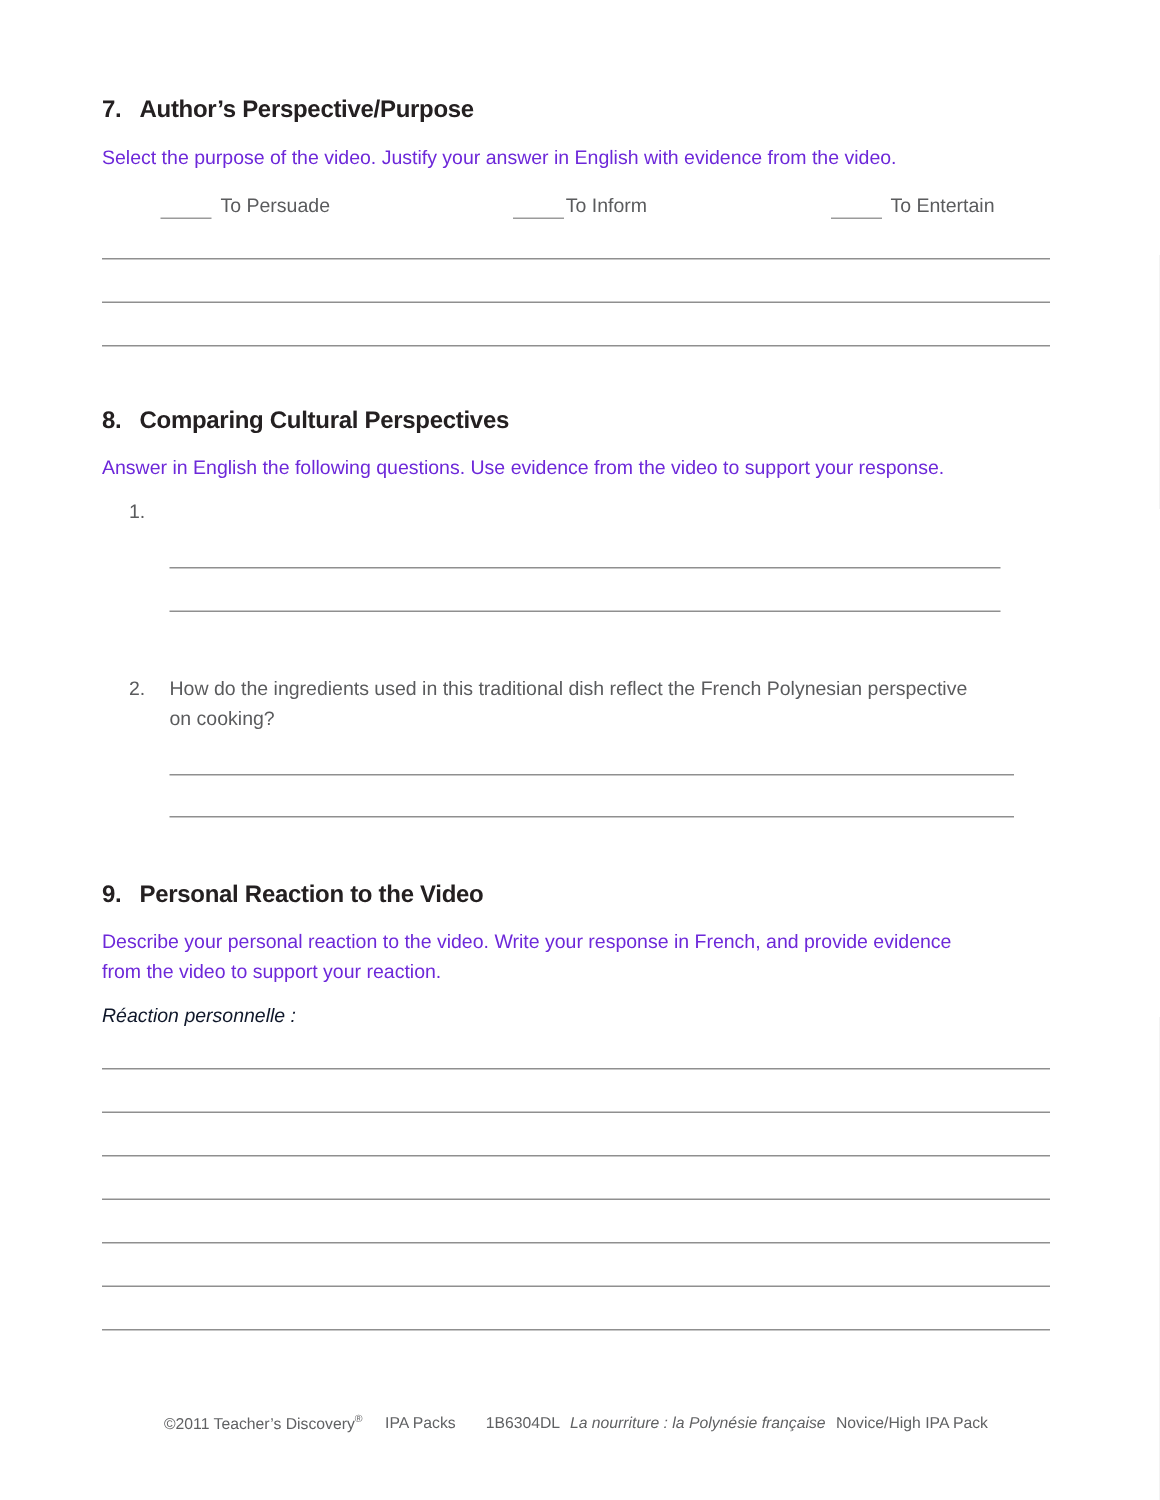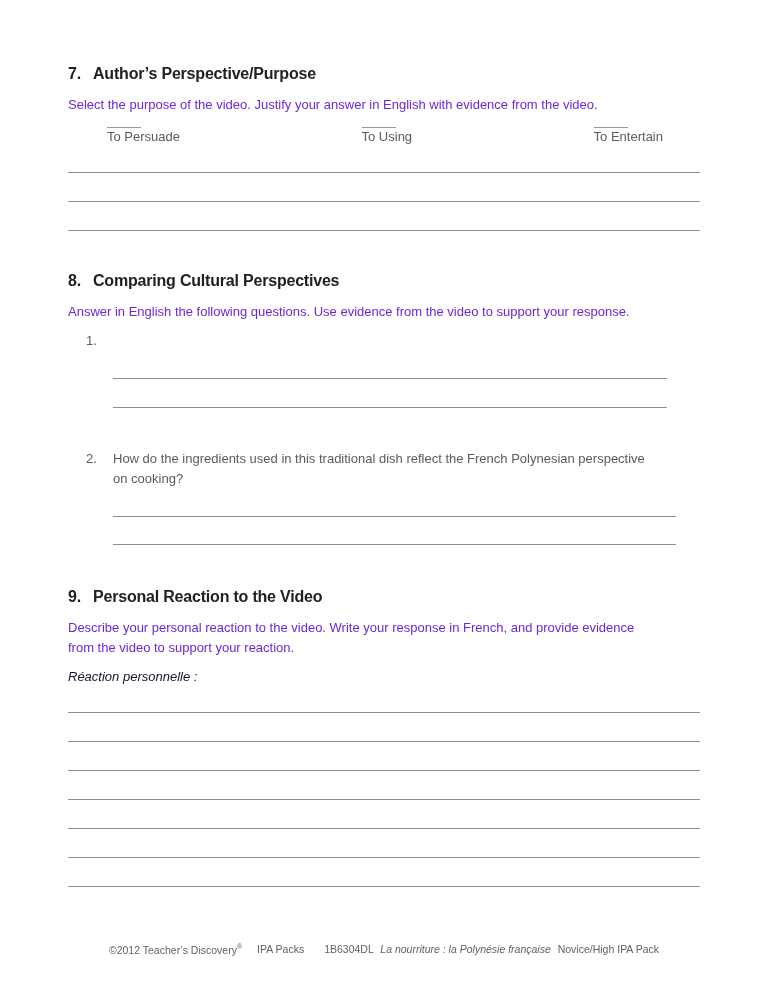--- a/index.html
+++ b/index.html
@@ -33,21 +33,21 @@
   
   .options {
     display: flex;
     justify-content: space-between;
     margin: 10px 0 0 39px;
     width: 556px;
     height: 21px;
     font-size: 13px;
     color: #5a5b5d;
   }
-  .option { display: flex; align-items: flex-start; flex-direction: column; }
+  .option { display: flex; align-items: flex-end; }
   .blank {
     display: inline-block;
     width: 34px;
     height: 16px;
     border-bottom: 1px solid #9b9b9b;
     margin-right: 6px;
   }
   .option.no-gap .blank { margin-right: 1px; }
   .opt-label { line-height: 18px; }
   
@@ -106,21 +106,21 @@
       <span class="sec-title">Author’s Perspective/Purpose</span>
     </h2>
     <p class="instr">Select the purpose of the video. Justify your answer in English with evidence from the video.</p>
     <div class="options">
       <div class="option">
         <span class="blank"></span>
         <span class="opt-label">To Persuade</span>
       </div>
       <div class="option no-gap">
         <span class="blank"></span>
-        <span class="opt-label">To Using</span>
+        <span class="opt-label">To Inform</span>
       </div>
       <div class="option">
         <span class="blank"></span>
         <span class="opt-label">To Entertain</span>
       </div>
     </div>
     <div class="lines lines-a">
         <div class="answer-line"></div>
         <div class="answer-line"></div>
         <div class="answer-line"></div>
@@ -166,21 +166,21 @@
         <div class="answer-line"></div>
         <div class="answer-line"></div>
         <div class="answer-line"></div>
         <div class="answer-line"></div>
         <div class="answer-line"></div>
         <div class="answer-line"></div>
       </div>
   </section>
 
   <footer class="footer">
-    <span class="f-copy"><span>©2012 Teacher’s Discovery</span><sup>®</sup></span>
+    <span class="f-copy"><span>©2011 Teacher’s Discovery</span><sup>®</sup></span>
     <span class="f-product">IPA Packs</span>
     <span class="f-item">
       <span>1B6304DL</span>
       <span class="ital">La nourriture : la Polynésie française</span>
       <span>Novice/High IPA Pack</span>
     </span>
   </footer>
 
 </div>
 

